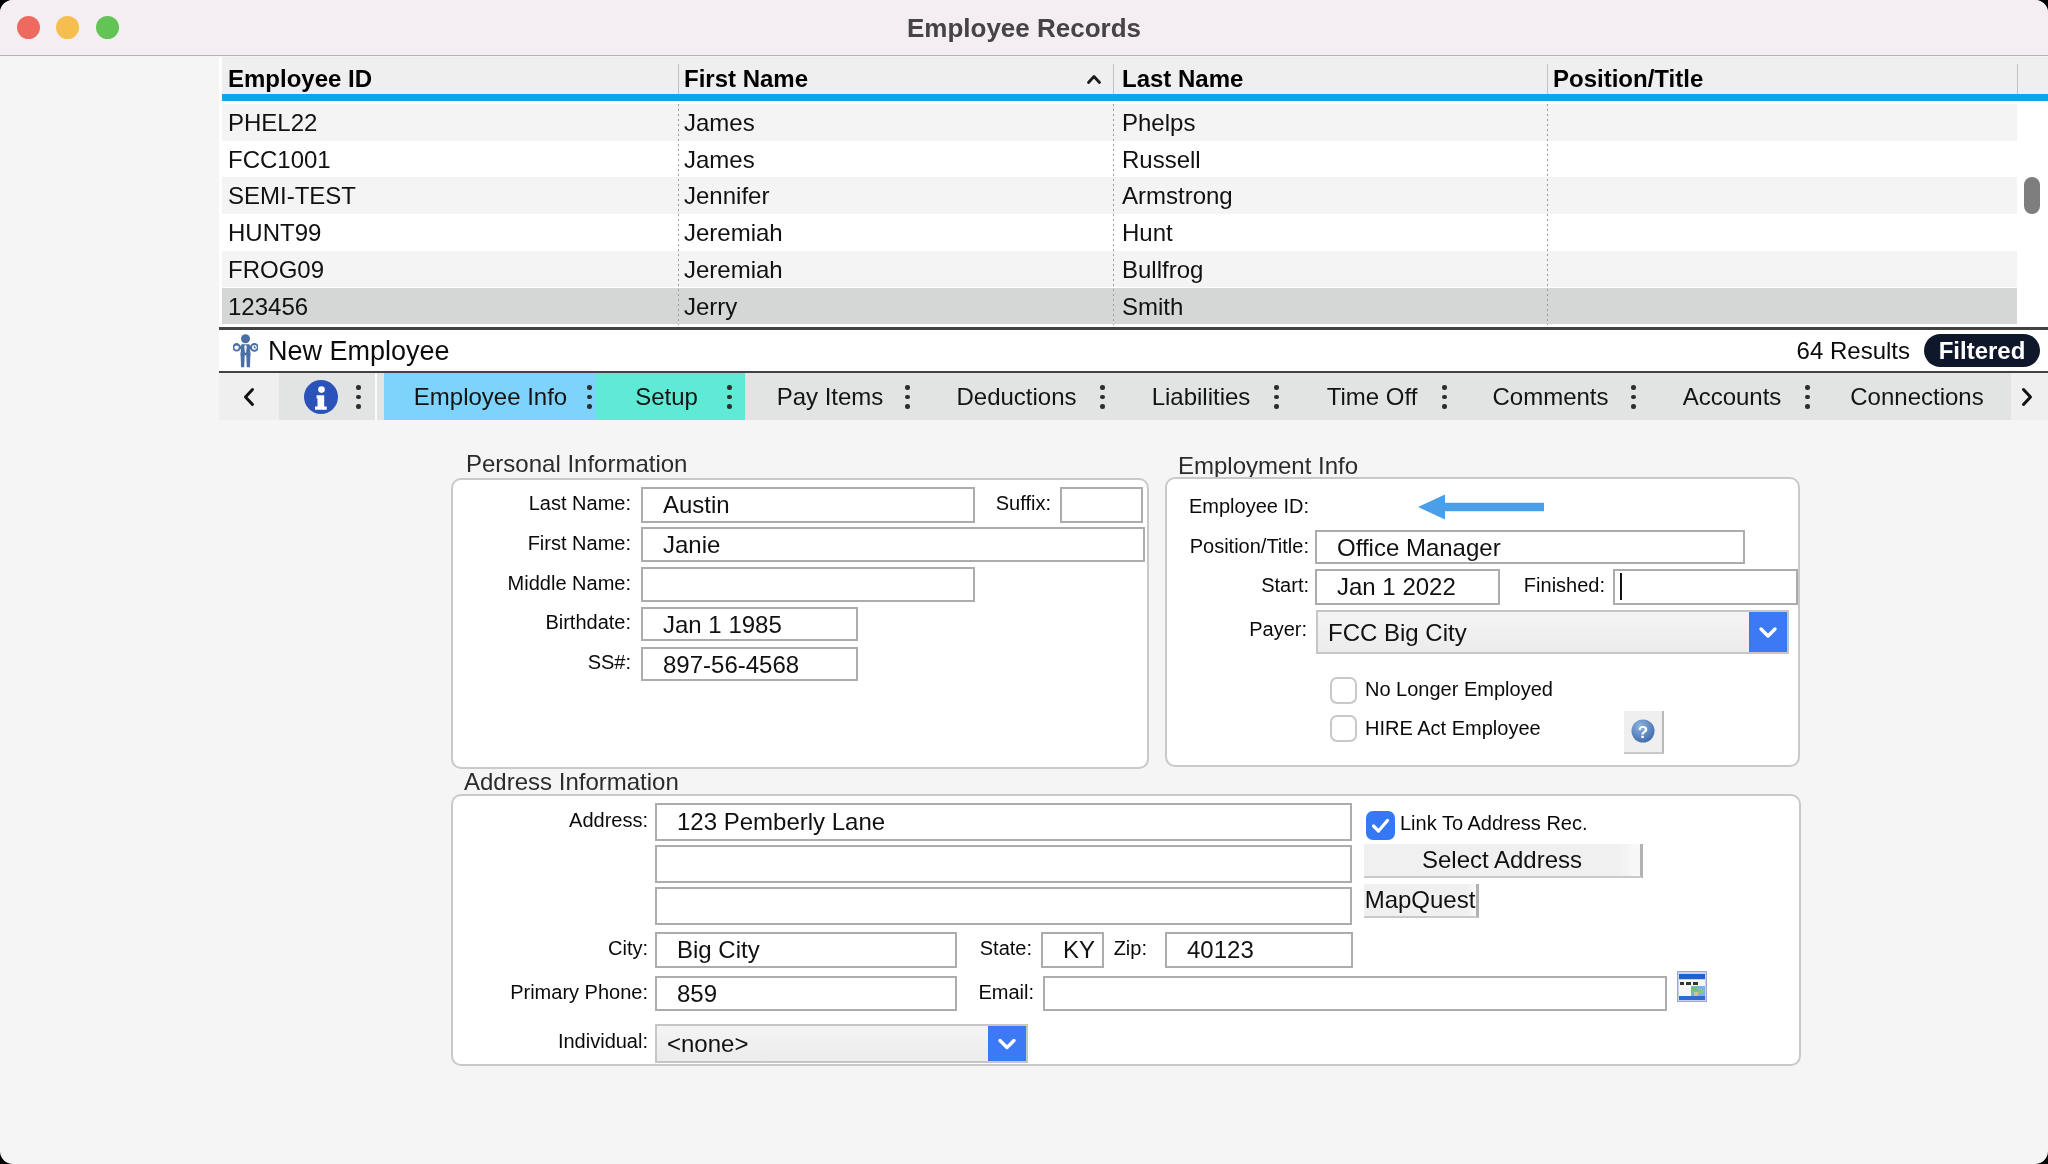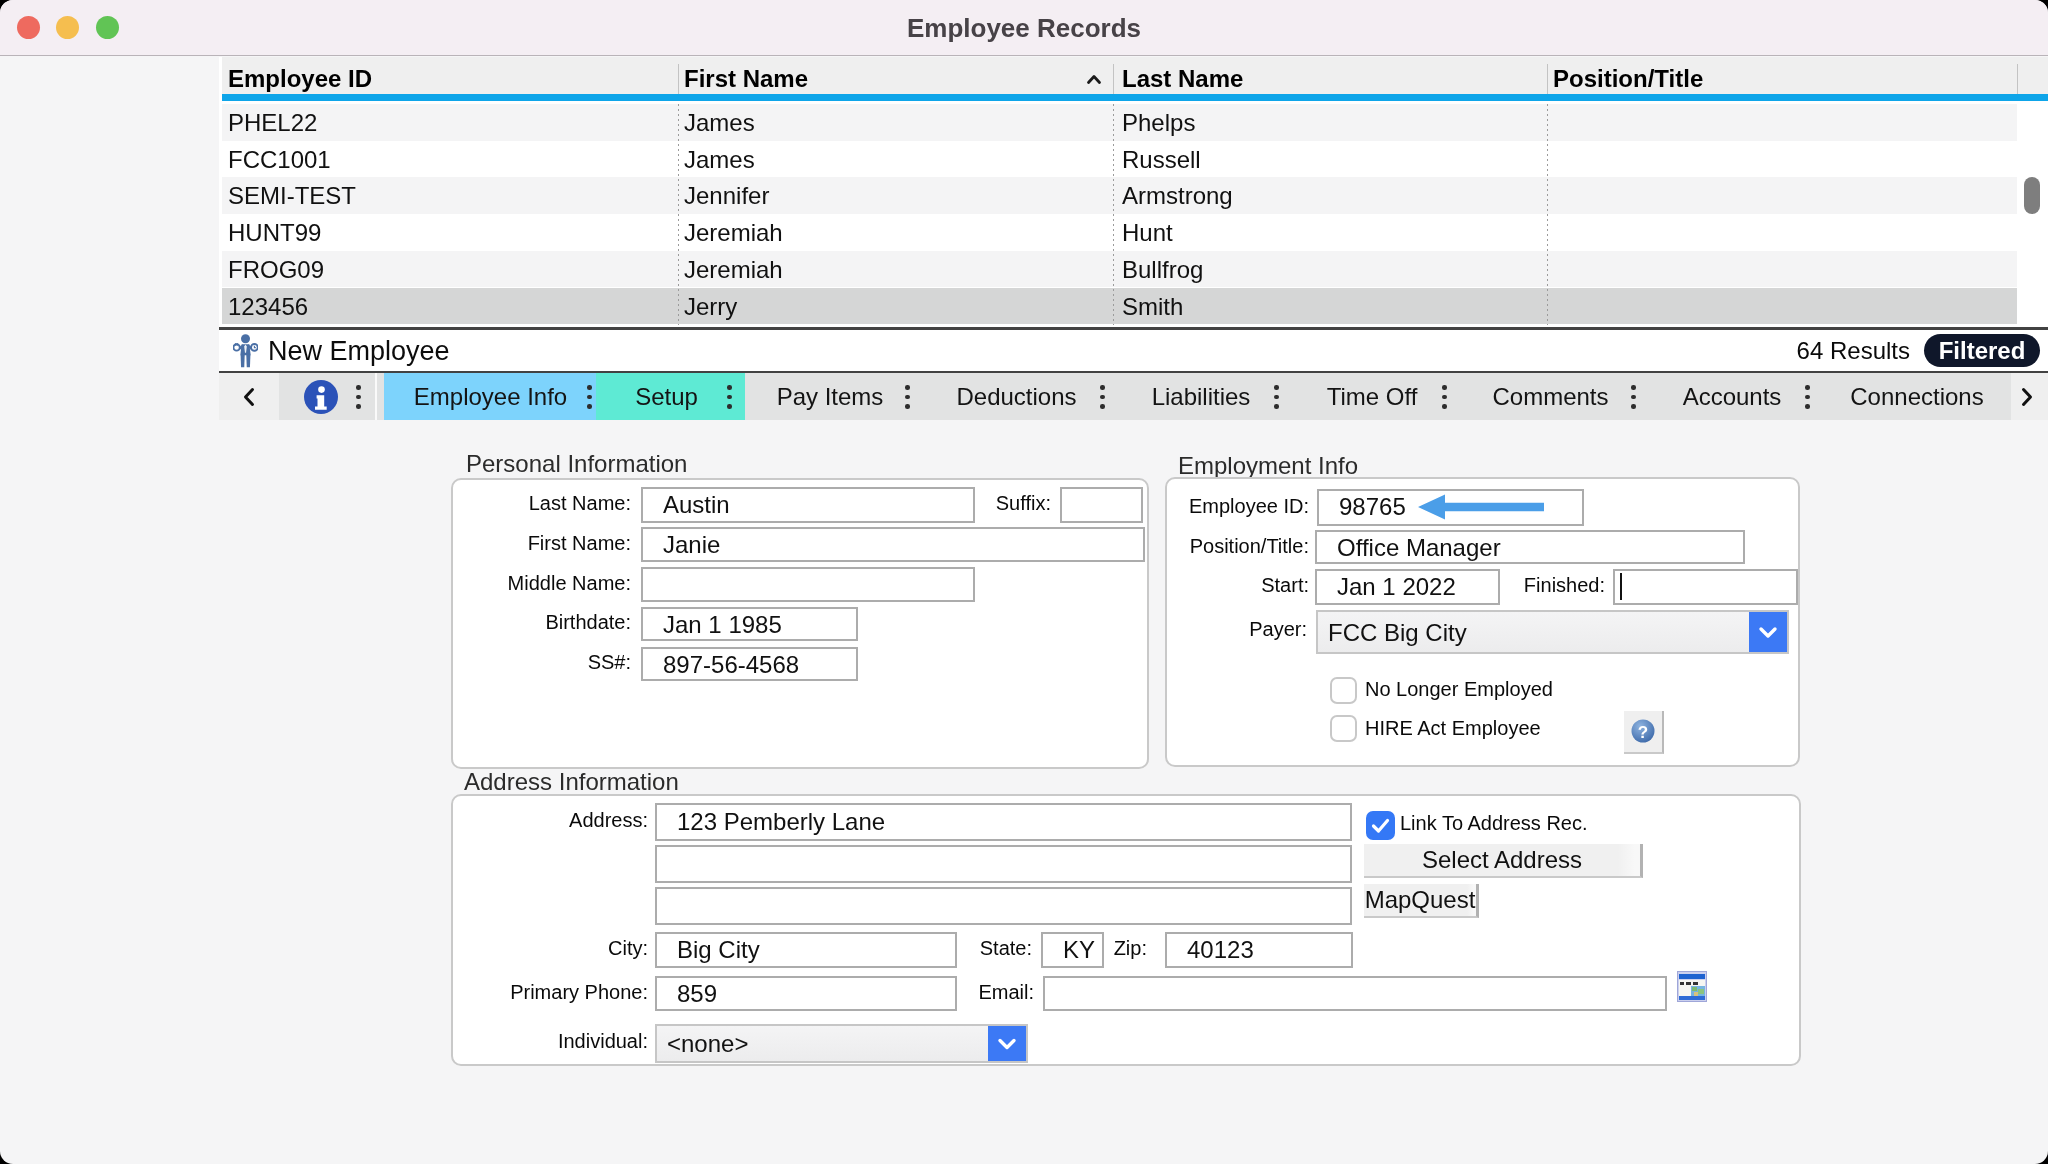--- a/index.html
+++ b/index.html
@@ -262,21 +262,20 @@
   <div class="flabel" style="left:400px;top:572px;width:231px;">Middle Name:</div>
   <div class="inp" style="left:641px;top:567px;width:334px;height:35px;"></div>
 
   <div class="flabel" style="left:400px;top:611px;width:231px;">Birthdate:</div>
   <div class="inp" style="left:641px;top:607px;width:217px;height:34px;">Jan 1 1985</div>
 
   <div class="flabel" style="left:400px;top:651px;width:231px;">SS#:</div>
   <div class="inp" style="left:641px;top:647px;width:217px;height:34px;">897-56-4568</div>
 
   <div class="flabel" style="left:1100px;top:495px;width:209px;">Employee ID:</div>
-  <div class="inp" style="left:1317px;top:489px;width:267px;height:37px;">98765</div>
   <svg class="abs" style="left:1418px;top:489px;" width="127" height="36" viewBox="0 0 127 36">
     <path d="M0 18 L27 5.5 L27 13.7 L126 13.7 L126 22.3 L27 22.3 L27 30.5 Z" fill="#4B9EE8"></path>
   </svg>
 
   <div class="flabel" style="left:1100px;top:535px;width:209px;">Position/Title:</div>
   <div class="inp" style="left:1315px;top:530px;width:430px;height:34px;">Office Manager</div>
 
   <div class="flabel" style="left:1100px;top:574px;width:209px;">Start:</div>
   <div class="inp" style="left:1315px;top:569px;width:185px;height:36px;">Jan 1 2022</div>
   <div class="flabel" style="left:1400px;top:574px;width:205px;">Finished:</div>

